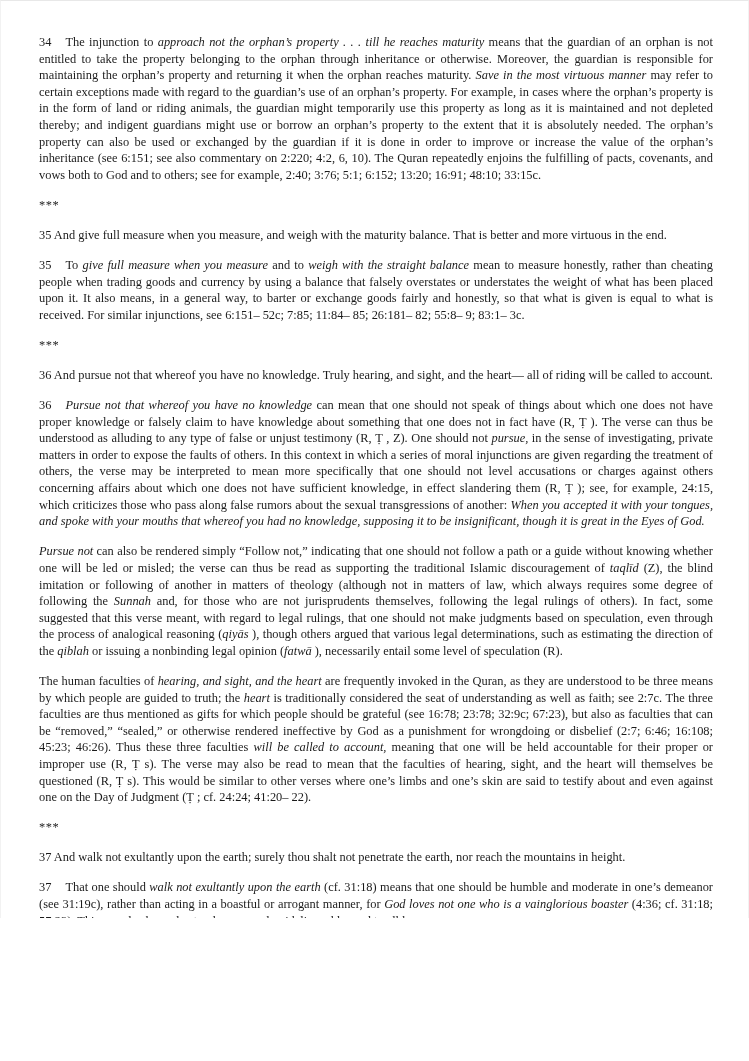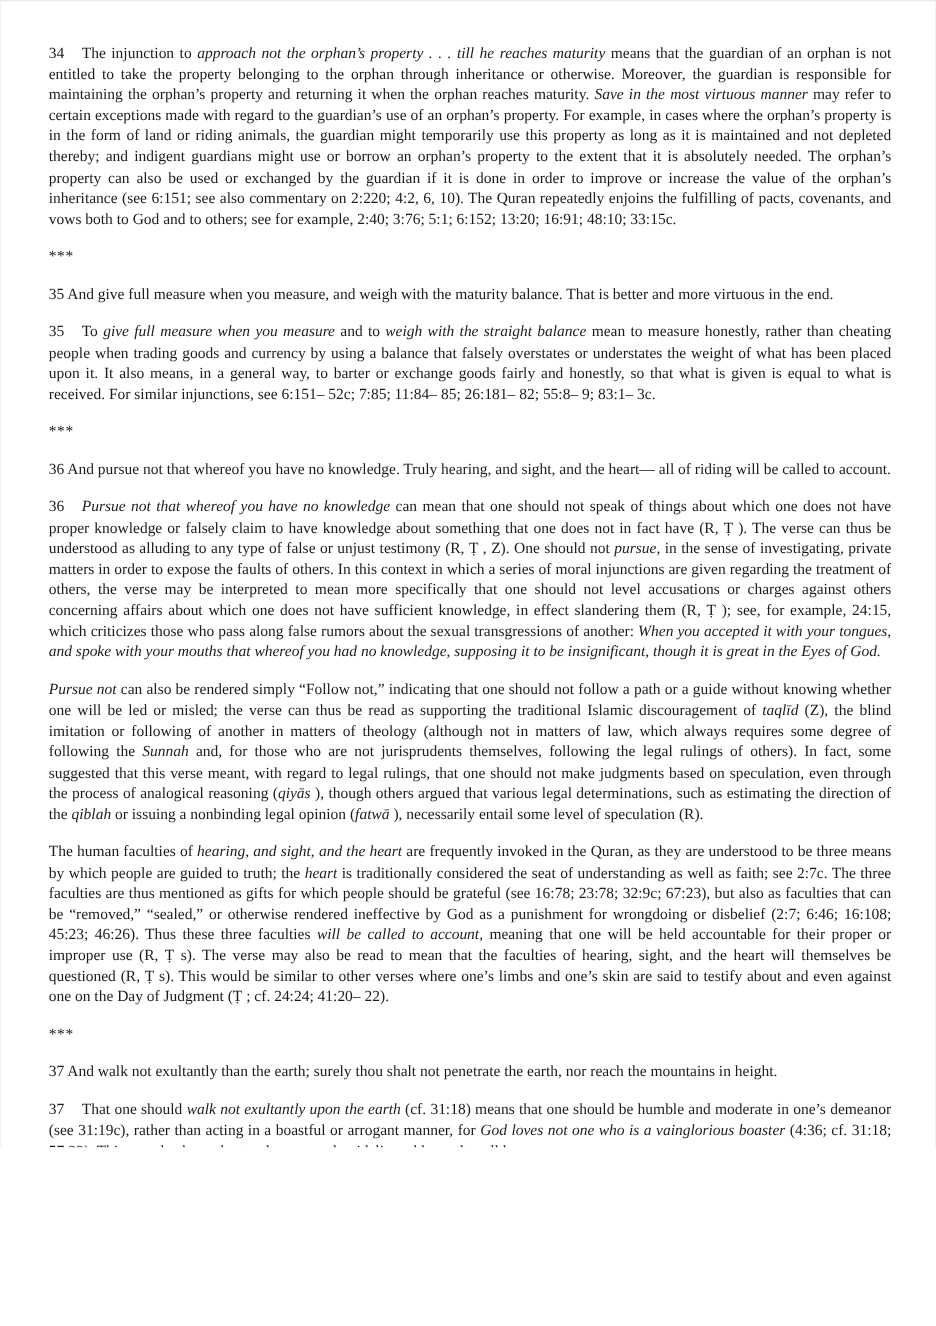--- a/index.html
+++ b/index.html
@@ -61,16 +61,16 @@
       <p class="para commentary"><span class="num">34</span><span class="num-gap"></span><span>The injunction to </span><i>approach not the orphan’s property . . . till he reaches maturity</i><span> means that the guardian of an orphan is not entitled to take the property belonging to the orphan through inheritance or otherwise. Moreover, the guardian is responsible for maintaining the orphan’s property and returning it when the orphan reaches maturity. </span><i>Save in the most virtuous manner</i><span> may refer to certain exceptions made with regard to the guardian’s use of an orphan’s property. For example, in cases where the orphan’s property is in the form of land or riding animals, the guardian might temporarily use this property as long as it is maintained and not depleted thereby; and indigent guardians might use or borrow an orphan’s property to the extent that it is absolutely needed. The orphan’s property can also be used or exchanged by the guardian if it is done in order to improve or increase the value of the orphan’s inheritance (see 6:151; see also commentary on 2:220; 4:2, 6, 10). The Quran repeatedly enjoins the fulfilling of pacts, covenants, and vows both to God and to others; see for example, 2:40; 3:76; 5:1; 6:152; 13:20; 16:91; 48:10; 33:15c.</span></p>
       <div class="sep">***</div>
       <p class="para verse"><span class="num">35</span> <span>And give full measure when you measure, and weigh with the maturity balance. That is better and more virtuous in the end.</span></p>
       <p class="para commentary"><span class="num">35</span><span class="num-gap"></span><span>To </span><i>give full measure when you measure</i><span> and to </span><i>weigh with the straight balance</i><span> mean to measure honestly, rather than cheating people when trading goods and currency by using a balance that falsely overstates or understates the weight of what has been placed upon it. It also means, in a general way, to barter or exchange goods fairly and honestly, so that what is given is equal to what is received. For similar injunctions, see 6:151– 52c; 7:85; 11:84– 85; 26:181– 82; 55:8– 9; 83:1– 3c.</span></p>
       <div class="sep">***</div>
       <p class="para verse"><span class="num">36</span> <span>And pursue not that whereof you have no knowledge. Truly hearing, and sight, and the heart— all of riding will be called to account.</span></p>
       <p class="para commentary"><span class="num">36</span><span class="num-gap"></span><i>Pursue not that whereof you have no knowledge</i><span> can mean that one should not speak of things about which one does not have proper knowledge or falsely claim to have knowledge about something that one does not in fact have (R, Ṭ ). The verse can thus be understood as alluding to any type of false or unjust testimony (R, Ṭ , Z). One should not </span><i>pursue,</i><span> in the sense of investigating, private matters in order to expose the faults of others. In this context in which a series of moral injunctions are given regarding the treatment of others, the verse may be interpreted to mean more specifically that one should not level accusations or charges against others concerning affairs about which one does not have sufficient knowledge, in effect slandering them (R, Ṭ ); see, for example, 24:15, which criticizes those who pass along false rumors about the sexual transgressions of another: </span><i>When you accepted it with your tongues, and spoke with your mouths that whereof you had no knowledge, supposing it to be insignificant, though it is great in the Eyes of God.</i></p>
       <p class="para cont"><i>Pursue not</i><span> can also be rendered simply “Follow not,” indicating that one should not follow a path or a guide without knowing whether one will be led or misled; the verse can thus be read as supporting the traditional Islamic discouragement of </span><i>taqlīd</i><span> (Z), the blind imitation or following of another in matters of theology (although not in matters of law, which always requires some degree of following the </span><i>Sunnah</i><span> and, for those who are not jurisprudents themselves, following the legal rulings of others). In fact, some suggested that this verse meant, with regard to legal rulings, that one should not make judgments based on speculation, even through the process of analogical reasoning (</span><i>qiyās</i><span> ), though others argued that various legal determinations, such as estimating the direction of the </span><i>qiblah</i><span> or issuing a nonbinding legal opinion (</span><i>fatwā</i><span> ), necessarily entail some level of speculation (R).</span></p>
       <p class="para cont"><span>The human faculties of </span><i>hearing, and sight, and the heart</i><span> are frequently invoked in the Quran, as they are understood to be three means by which people are guided to truth; the </span><i>heart</i><span> is traditionally considered the seat of understanding as well as faith; see 2:7c. The three faculties are thus mentioned as gifts for which people should be grateful (see 16:78; 23:78; 32:9c; 67:23), but also as faculties that can be “removed,” “sealed,” or otherwise rendered ineffective by God as a punishment for wrongdoing or disbelief (2:7; 6:46; 16:108; 45:23; 46:26). Thus these three faculties </span><i>will be called to account,</i><span> meaning that one will be held accountable for their proper or improper use (R, Ṭ s). The verse may also be read to mean that the faculties of hearing, sight, and the heart will themselves be questioned (R, Ṭ s). This would be similar to other verses where one’s limbs and one’s skin are said to testify about and even against one on the Day of Judgment (Ṭ ; cf. 24:24; 41:20– 22).</span></p>
       <div class="sep">***</div>
-      <p class="para verse"><span class="num">37</span> <span>And walk not exultantly than the earth; surely thou shalt not penetrate the earth, nor reach the mountains in height.</span></p>
+      <p class="para verse"><span class="num">37</span> <span>And walk not exultantly upon the earth; surely thou shalt not penetrate the earth, nor reach the mountains in height.</span></p>
       <p class="para commentary"><span class="num">37</span><span class="num-gap"></span><span>That one should </span><i>walk not exultantly upon the earth</i><span> (cf. 31:18) means that one should be humble and moderate in one’s demeanor (see 31:19c), rather than acting in a boastful or arrogant manner, for </span><i>God loves not one who is a vainglorious boaster</i><span> (4:36; cf. 31:18; 57:23). This can also be understood as a moral guideline addressed to all human</span></p>
     </div>
 </div>
 
 </body></html>

